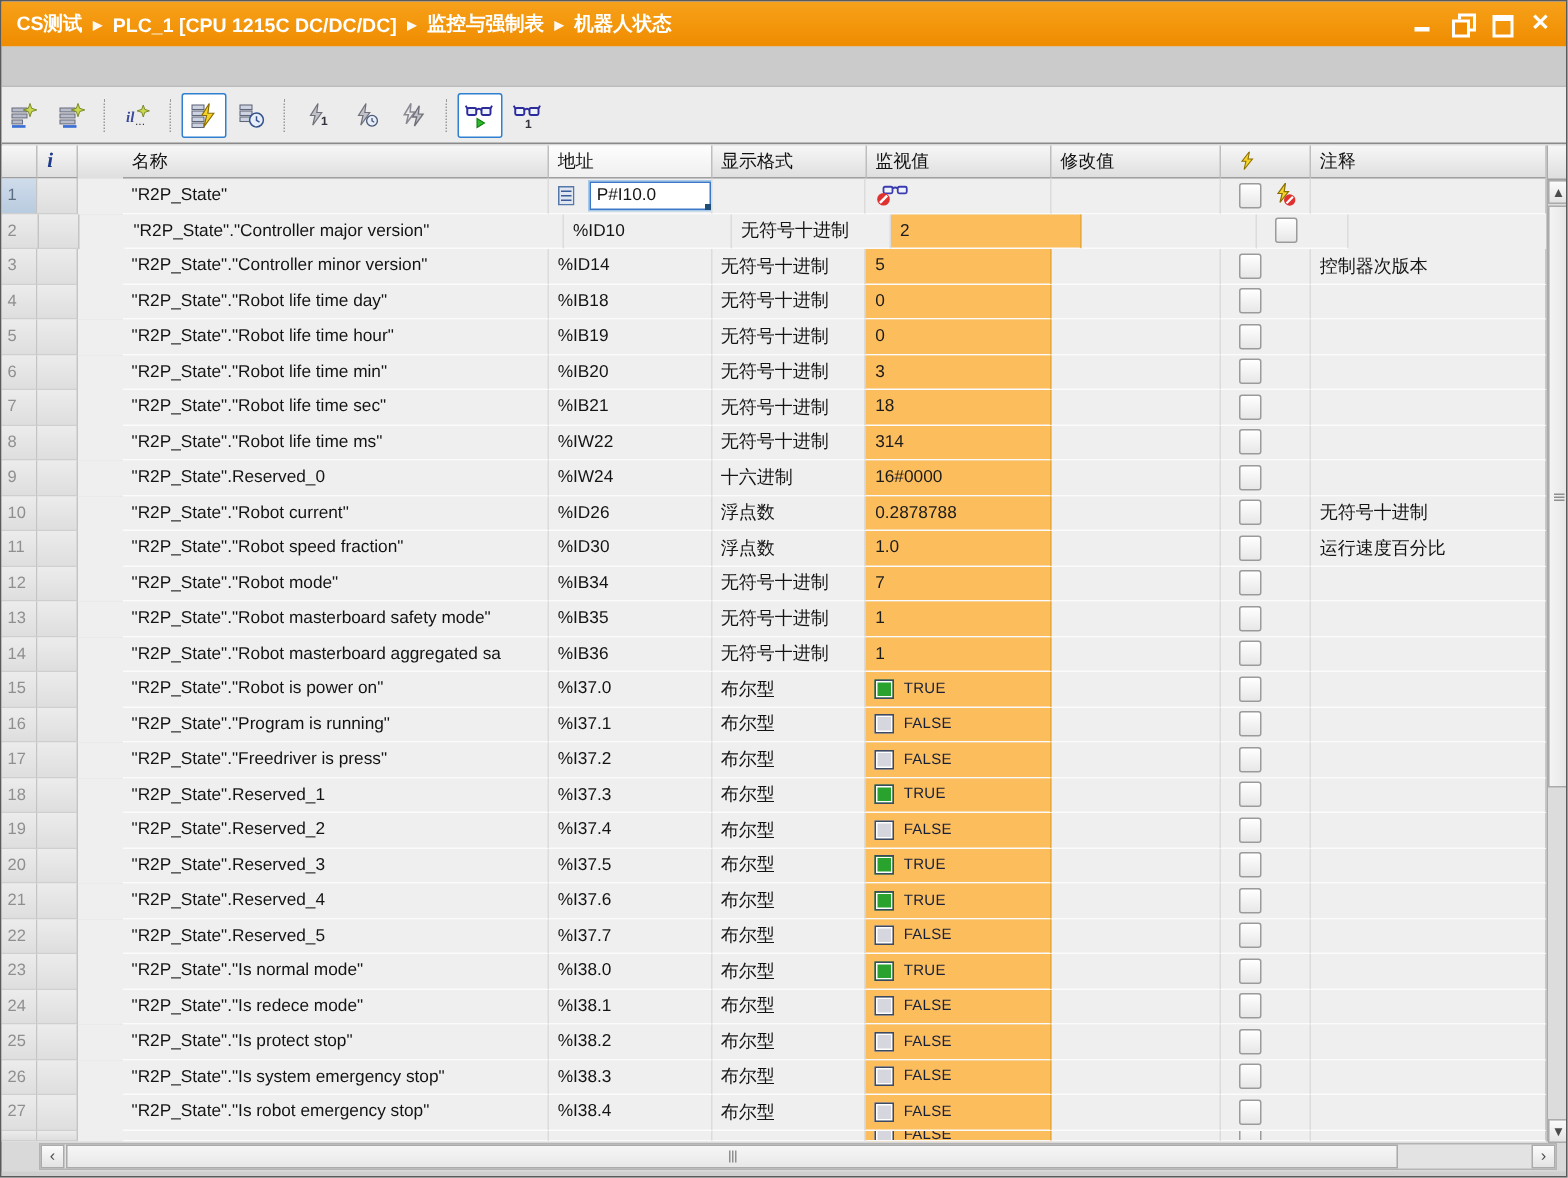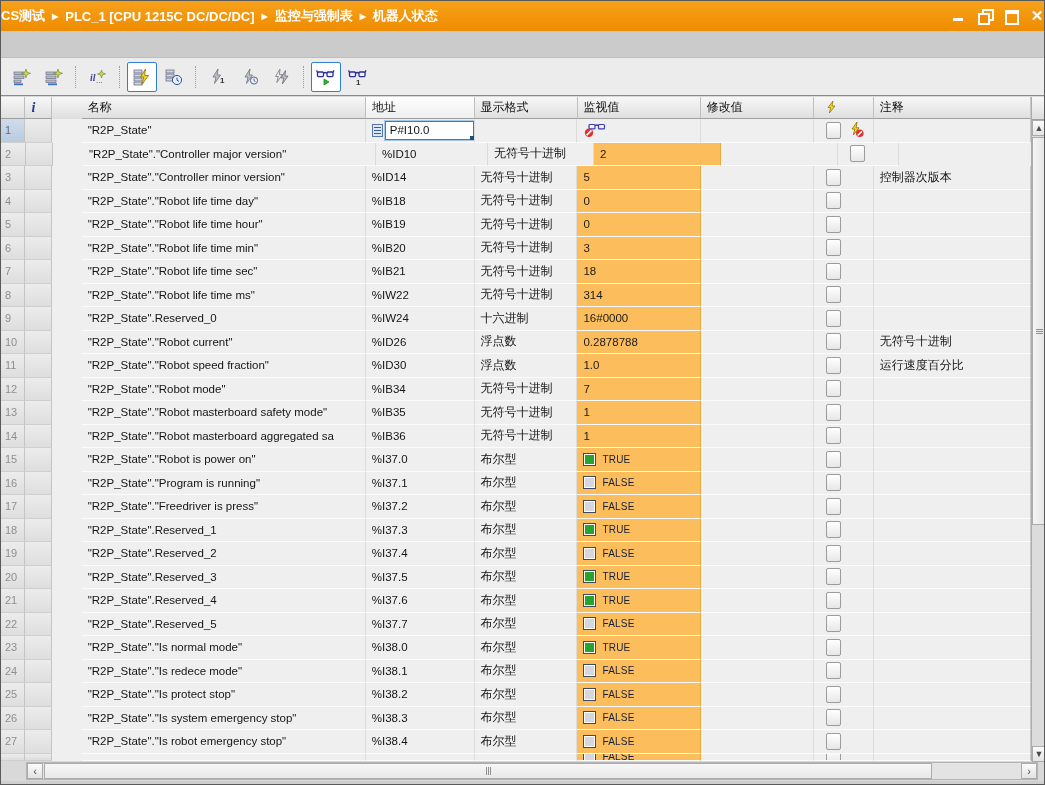--- a/index.html
+++ b/index.html
@@ -1,33 +1,33 @@
 <!DOCTYPE html>
 <html><head>
 <meta charset="utf-8">
 <style>
   html,body{margin:0;padding:0;background:#9a9a9a;font-family:"Liberation Sans",sans-serif;}
   #win{position:relative;width:1043px;height:783px;margin:0 auto;background:#D9D9D9;
        border:1px solid #5a5a5a;overflow:hidden;font-size:11.5px;color:#141414;}
   
   .titlebar{position:absolute;left:0;top:0;width:100%;height:30px;background:linear-gradient(#F7A11A,#EF8C00);
-            display:flex;align-items:center;padding:0 0;box-sizing:border-box;color:#fff;}
+            display:flex;align-items:center;padding:0 10px;box-sizing:border-box;color:#fff;}
   .crumbs{display:flex;align-items:center;gap:7px;font-weight:bold;font-size:13px;white-space:nowrap;}
   .crumb-sep{font-size:8px;opacity:.95;}
   .winbtns{margin-left:auto;display:flex;align-items:center;gap:12px;}
   .wb{width:14px;height:14px;position:relative;cursor:default;}
   .wb-min::after{content:"";position:absolute;left:1px;bottom:2px;width:10px;height:3px;background:#fff;}
   .wb-float::before{content:"";position:absolute;left:4px;top:0;width:8px;height:8px;border:2px solid #fff;}
   .wb-float::after{content:"";position:absolute;left:0;top:4px;width:8px;height:8px;border:2px solid #fff;background:#EF8C00;}
   .wb-max::before{content:"";position:absolute;left:1px;top:1px;width:10px;height:9px;border:2px solid #fff;border-top-width:4px;}
   .wb-close{font-size:15px;font-weight:bold;line-height:14px;text-align:center;color:#fff;}
   
   .strip{position:absolute;left:0;top:30px;width:100%;height:26px;background:#CBCBCB;border-bottom:1px solid #bdbdbd;}
   .toolbar{position:absolute;left:0;top:57px;width:100%;height:38px;background:#EDECEC;border-bottom:1px solid #8a8a8a;
-           display:flex;align-items:center;padding-left:6px;box-sizing:border-box;gap:2px;}
+           display:flex;align-items:center;box-sizing:border-box;gap:2px;}
   .tbtn{width:28px;height:28px;display:flex;align-items:center;justify-content:center;border:1px solid transparent;border-radius:2px;}
   .tbtn.sel{background:#fff;border:1px solid #2f80d0;}
   .tsep{width:1px;height:22px;border-left:1px dotted #9a9a9a;margin:0 4px;}
   
   .table{position:absolute;left:0;top:96px;width:1030px;}
   .tr,.thead{display:flex;}
   .thead{height:22px;background:linear-gradient(#F7F7F7,#DEDEDE);}
   .th{box-sizing:border-box;border-right:1px solid #BEBEBE;border-bottom:1px solid #9f9f9f;
       display:flex;align-items:center;padding-left:6px;font-size:12px;color:#111;white-space:nowrap;overflow:hidden;}
   .th.addr-th{background:linear-gradient(#FEFEFE,#EFEFEF);}
@@ -45,21 +45,21 @@
   .mon-text{font-size:11.5px;color:#1c1c1c;}
   .bool-wrap{display:none;align-items:center;gap:6px;}
   .bool-box{width:11px;height:11px;border:1px solid #3C4A63;box-shadow:inset 0 0 0 1px #fff;background:#D6D6DF;}
   .bool-box.t{background:#29A32E;}
   .bool-label{font-size:10px;font-weight:normal;color:#16203a;letter-spacing:.2px;}
   .checkbox{width:13px;height:15px;border:1px solid #9b9b9b;border-radius:2px;
             background:linear-gradient(#ffffff,#e7e7e7);box-shadow:inset 0 1px 0 #fff;flex:0 0 auto;}
   .glasses-no,.lightning-no{display:none;}
   
   .addr-plain{display:inline;}
-  .addr-edit{display:none;align-items:center;gap:2px;width:100%;}
+  .addr-edit{display:none;align-items:center;gap:10px;width:100%;}
   .addr-input{position:relative;flex:1;height:17px;background:#fff;border:1px solid #3c78c8;
               box-shadow:0 0 0 1px #a9c9e8;display:flex;align-items:center;padding-left:4px;font-size:11.5px;}
   .addr-input .handle{position:absolute;right:-1px;bottom:-1px;width:4px;height:4px;background:#1f4e79;}
   .partial{height:7px;overflow:hidden;}
   
   .vscroll{position:absolute;left:1030px;top:96px;width:14px;height:664px;background:#DCDCDC;border-left:1px solid #ABABAB;}
   .vs-stub{height:22px;background:linear-gradient(#F7F7F7,#DEDEDE);border-bottom:1px solid #9f9f9f;}
   .vs-rail{position:relative;height:642px;}
   .sbtn{position:absolute;left:0;width:100%;height:16px;background:linear-gradient(#FBFBFB,#E3E3E3);
         border:1px solid #ABABAB;box-sizing:border-box;display:flex;align-items:center;justify-content:center;

